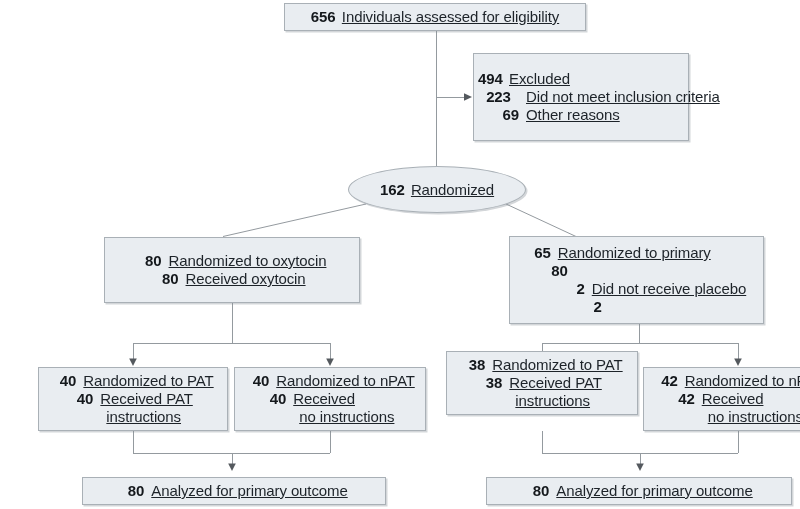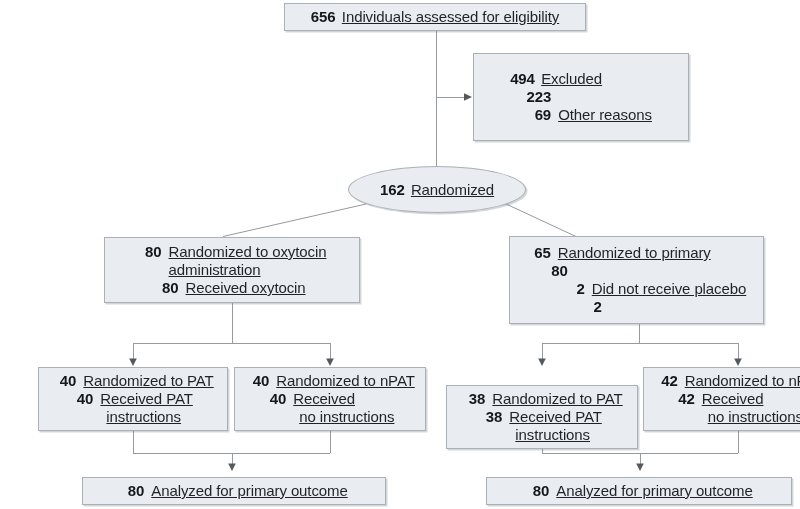--- a/index.html
+++ b/index.html
@@ -23,21 +23,21 @@
   .txt{color:var(--text,#1d2329);text-decoration:underline;}
   .ellipse{border-radius:50%;}
   
   .n-assessed        {left:248px;top:3px;  width:302px;height:28px;}
   .n-excluded        {left:437px;top:53px; width:216px;height:88px;}
   .n-randomized      {left:312px;top:166px;width:178px;height:47px;}
   .n-oxytocin-group  {left:68px; top:237px;width:256px;height:66px;}
   .n-placebo-group   {left:473px;top:236px;width:255px;height:88px;}
   .n-oxytocin-pat    {left:2px;  top:367px;width:190px;height:64px;}
   .n-oxytocin-npat   {left:198px;top:367px;width:192px;height:64px;}
-  .n-placebo-pat     {left:410px;top:385px;width:192px;height:64px;}
+  .n-placebo-pat     {left:410px;top:351px;width:192px;height:64px;}
   .n-placebo-npat    {left:607px;top:367px;width:191px;height:64px;}
   .n-analyzed-oxytocin{left:46px; top:477px;width:304px;height:28px;}
   .n-analyzed-placebo {left:450px;top:477px;width:306px;height:28px;}
 </style>
 </head>
 <body>
 
 <div id="canvas" style="--box-fill: #e9edf1; --box-border: #a9b0b6; --connector: #949a9f; --arrowhead: #54595e; --text: #1d2329; --number: #14181c; background: rgb(255, 255, 255);">
 
   <svg id="connectors" viewBox="0 0 800 509" xmlns="http://www.w3.org/2000/svg">
@@ -72,21 +72,22 @@
         </div>
       </div>
     </div>
   <div class="node n-excluded">
       <div class="content">
         <div class="line">
           <span class="num" style="width: 24px;">494</span>
           <span class="txt">Excluded</span>
         </div>
         <div class="line">
-          <span class="num" style="width: 41px;">223</span>
+          <span class="num" style="width: 41px; text-align: center;">223</span>
+          <span class="txt">Did not meet inclusion criteria</span>
         </div>
         <div class="line">
           <span class="num" style="width: 41px;">69</span>
           <span class="txt">Other reasons</span>
         </div>
       </div>
     </div>
   <div class="node ellipse n-randomized">
       <div class="content">
         <div class="line">
@@ -95,24 +96,20 @@
         </div>
       </div>
     </div>
   <div class="node n-oxytocin-group">
       <div class="content">
         <div class="line">
           <span class="num" style="width: 24px;">80</span>
           <span class="txt">Randomized to oxytocin</span>
         </div>
         <div class="line">
-          <span class="num" style="width: 24px;"></span>
-          <span class="txt">administration</span>
-        </div>
-        <div class="line">
           <span class="num" style="width: 41px;">80</span>
           <span class="txt">Received oxytocin</span>
         </div>
       </div>
     </div>
   <div class="node n-placebo-group">
       <div class="content">
         <div class="line">
           <span class="num" style="width: 24px;">65</span>
           <span class="txt">Randomized to primary</span>

